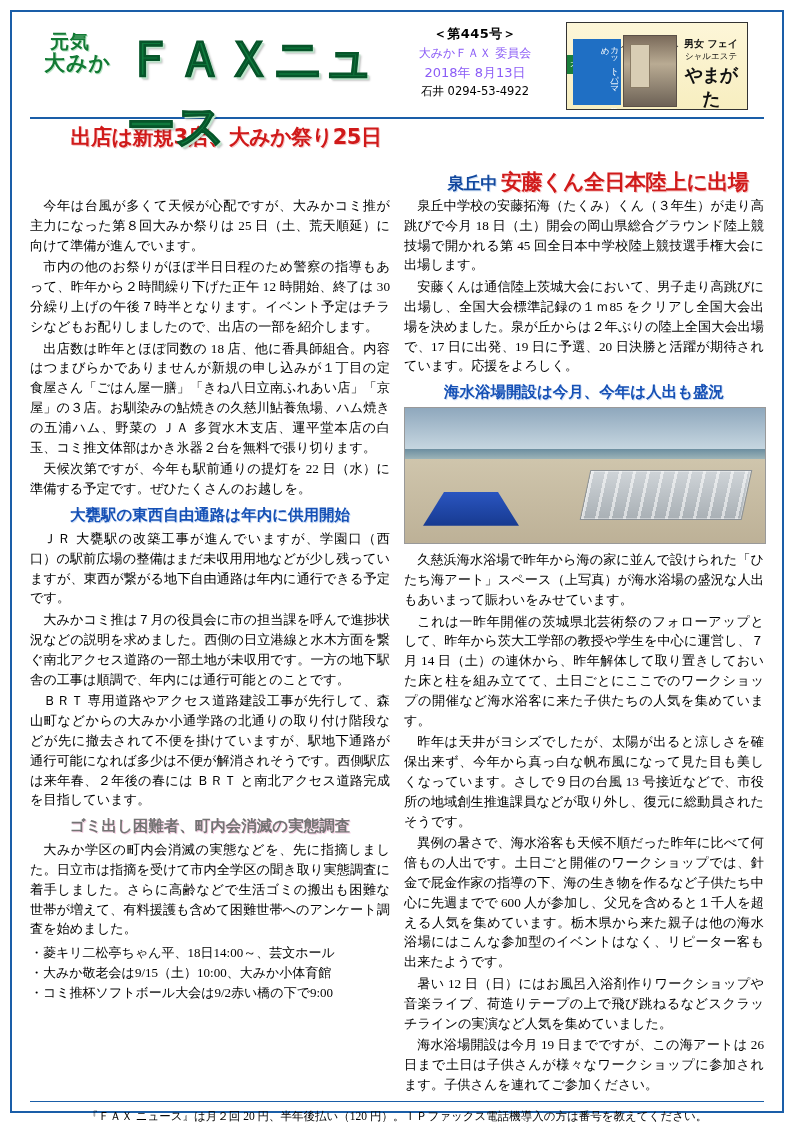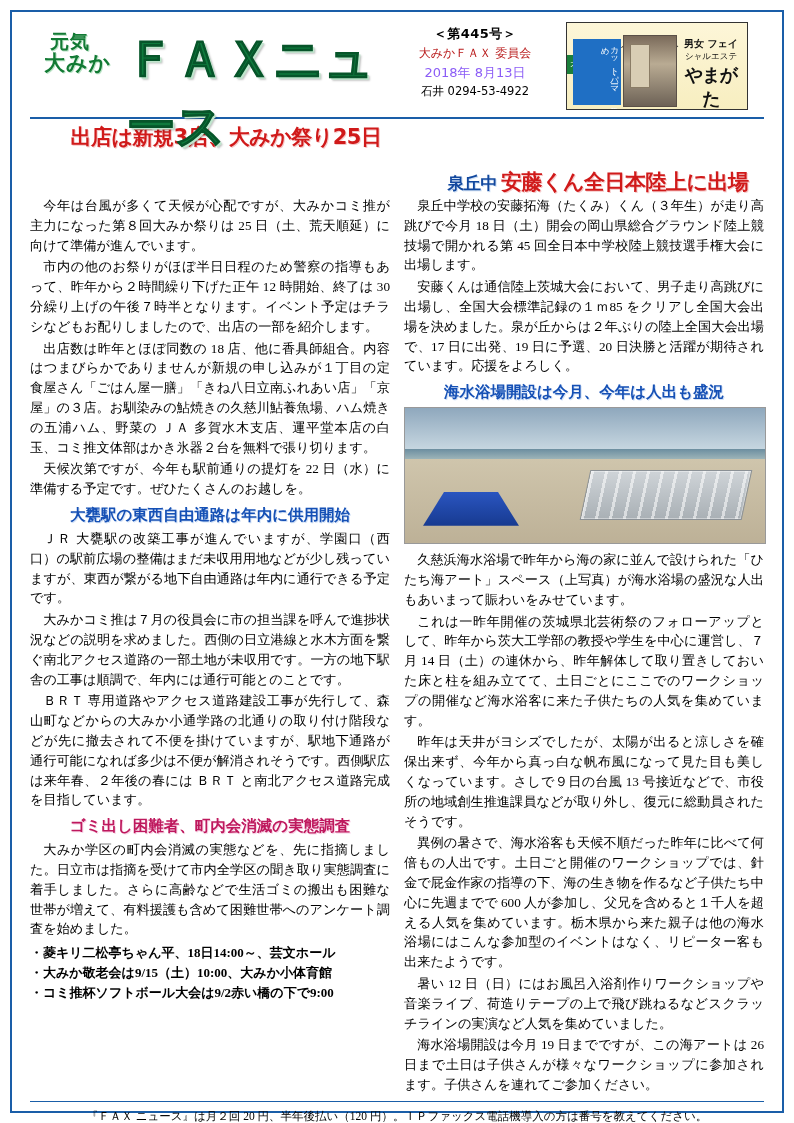--- a/index.html
+++ b/index.html
@@ -43,21 +43,21 @@
     -webkit-text-stroke:1px #07552a;
     letter-spacing:-1px;
     text-shadow:2px 2px 0 #bfe6cd, 3px 3px 2px rgba(0,0,0,.25);
   }
   .issue-box{
     width:170px;text-align:center;font-size:12.5px;line-height:1.55;
     font-family:"DejaVu Sans","Liberation Sans",sans-serif;
     color:#1a3fa0;padding-top:2px;
   }
   .issue-box .no{color:#000;font-size:13px;font-weight:bold;letter-spacing:.5px;}
-  .issue-box .com{color:#b91c1c;font-size:12px;}
+  .issue-box .com{color:#8b5cf6;font-size:12px;}
   .issue-box .date{color:#8b5cf6;font-size:13px;}
   .issue-box .tel{color:#000;font-size:11.5px;}
   .ad-box{
     width:180px;height:86px;margin-left:6px;border:1px solid #333;
     background:linear-gradient(#fdf6d8,#f7eec0);
     position:relative;overflow:hidden;
   }
   .ad-top{display:flex;font-family:"DejaVu Sans","Liberation Sans",sans-serif;}
   .ad-orig{background:#1b7f3b;color:#fff;font-size:9px;padding:3px 3px;margin-top:32px;}
   .ad-salon{font-size:9.5px;color:#111;padding:18px 2px;}
@@ -105,23 +105,23 @@
     font-size:13.2px;line-height:1.5;margin:0 0 2px 0;
     text-align:justify;text-justify:inter-ideograph;
     text-indent:1em;
   }
   .subhead{
     font-family:"DejaVu Sans","Liberation Sans",sans-serif;
     font-weight:bold;font-size:15.5px;color:#1550b5;
     text-align:center;margin:6px 0 3px 0;
     text-shadow:1px 1px 0 #d3e2f7;
   }
-  .subhead.pink{color:#be185d;text-shadow:1px 1px 0 #f8d3e6;}
-
-  .bullets{font-size:13px;line-height:1.55;margin:4px 0 0 0;font-weight:bold;}
+  .subhead.pink{color:#737373;text-shadow:1px 1px 0 #f8d3e6;}
+
+  .bullets{font-size:13px;line-height:1.55;margin:4px 0 0 0;font-weight:normal;}
   .bullets div{text-indent:0;}
 
   
   .photo{
     width:100%;height:135px;margin:4px 0 6px 0;position:relative;overflow:hidden;
     border:1px solid #999;
     background:linear-gradient(#b8cfe0 0%,#cddfe9 26%,#b9c7c9 33%,#d9d3c2 46%,#cfc6b2 100%);
   }
   .photo .sky{position:absolute;left:0;top:0;right:0;height:30%;
     background:linear-gradient(#8fa8bd,#c6d6e0);}

